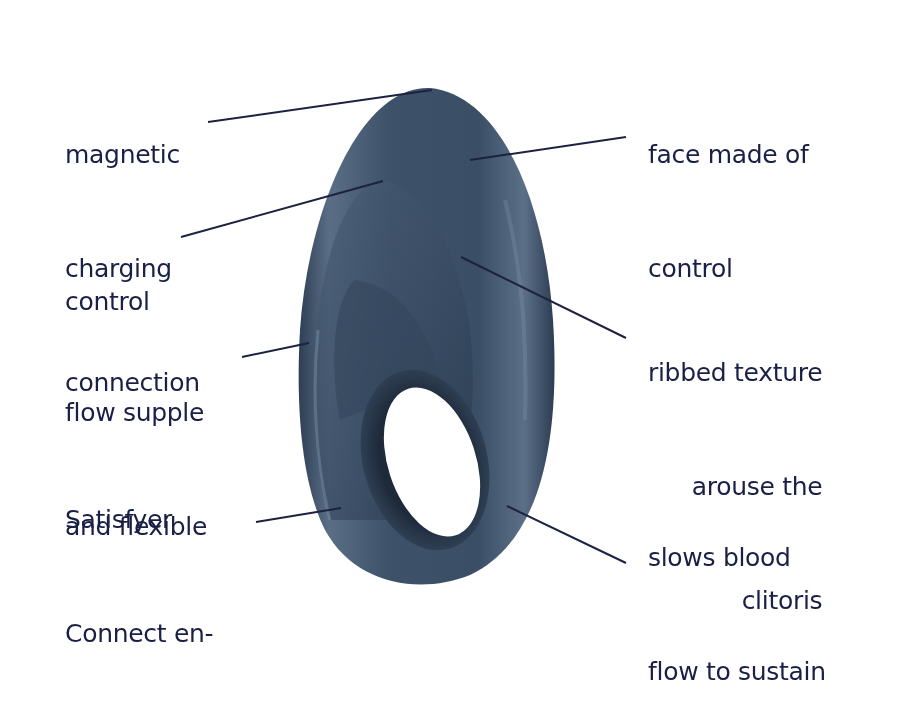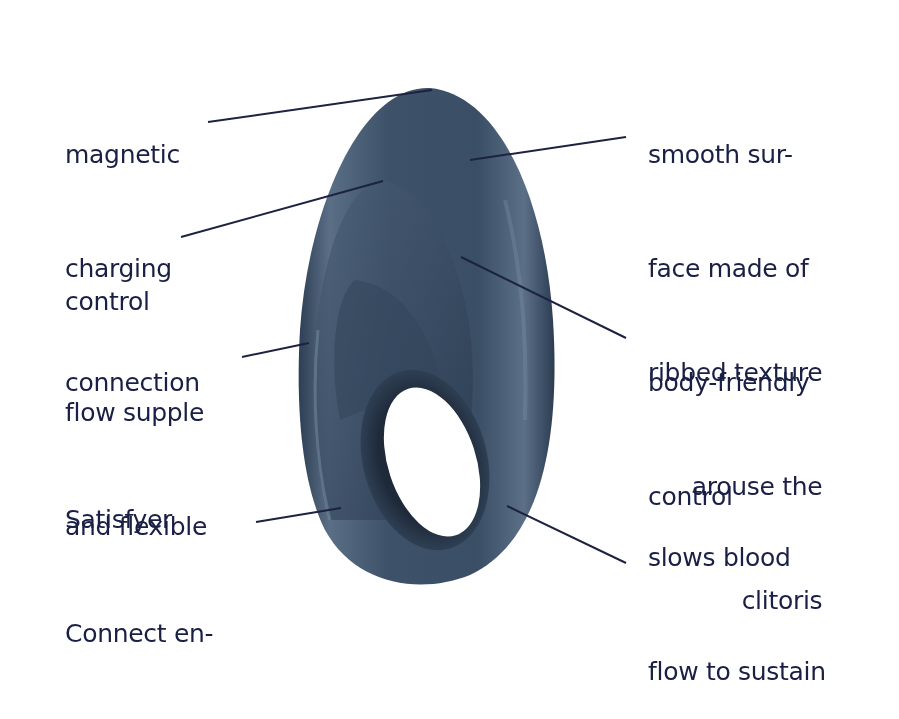--- a/index.html
+++ b/index.html
@@ -85,23 +85,21 @@
 
   <div class="label" style="left:65px; top:425px;">
     <span>Satisfyer</span>
     <span>Connect en-</span>
     
     
     
   </div>
 
   <div class="label" style="left:648px; top:60px;">
-    <span>smooth sur-</span>
     <span>face made of</span>
-    <span>body-friendly</span>
     <span>control</span>
   </div>
 
   <div class="label" style="left:648px; top:278px;text-align:right;">
     <span>ribbed texture</span>
     <span>arouse the</span>
     <span>clitoris</span>
   </div>
 
   <div class="label" style="left:648px; top:463px;">

